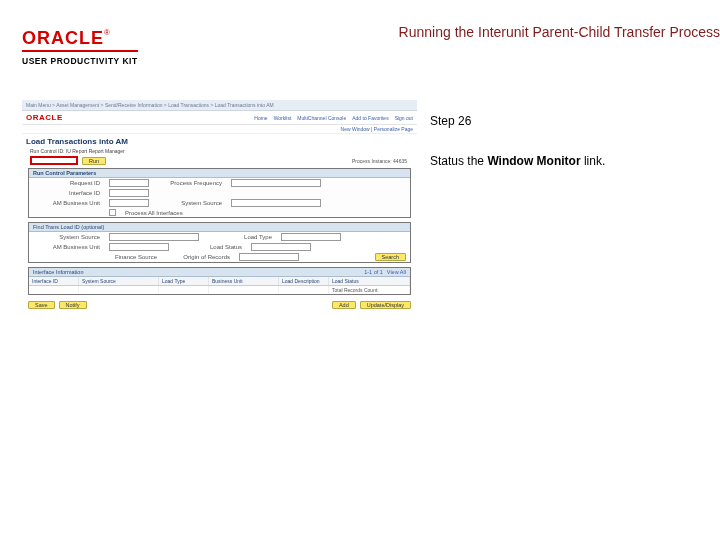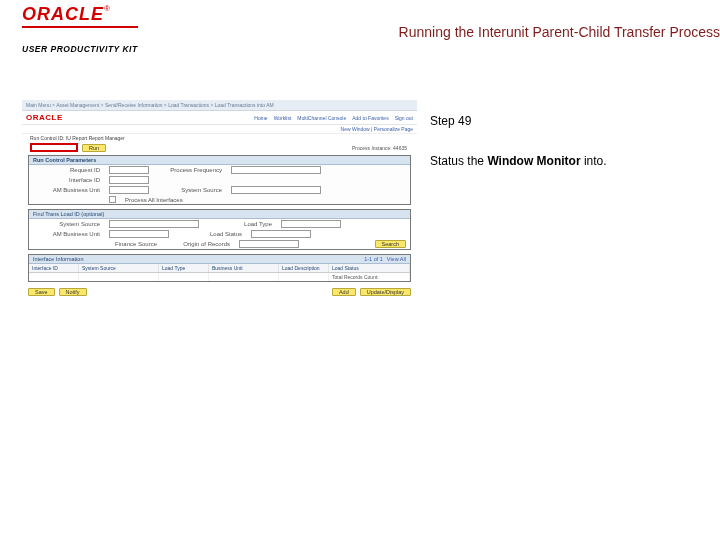--- a/index.html
+++ b/index.html
@@ -1,24 +1,24 @@
 <!DOCTYPE html>
 <html><head>
 <meta charset="utf-8">
 <style>
   * { box-sizing: border-box; margin: 0; padding: 0; }
   html, body { width: 720px; height: 540px; font-family: Arial, Helvetica, sans-serif; background: #fff; color: #000; }
   .page { position: relative; width: 720px; height: 540px; }
 
   
-  .logo-block { position: absolute; left: 22px; top: 4px; font-style: italic; }
+  .logo-block { position: absolute; left: 22px; top: 28px; }
   .logo-word { font-family: "Helvetica Neue", Arial, sans-serif; font-size: 18px; font-weight: 700; letter-spacing: 1px; color: #d40000; }
   .logo-reg { font-size: 8px; vertical-align: top; color: #d40000; }
   .logo-rule { height: 2px; background: #d40000; margin-top: 1px; }
-  .logo-sub { font-size: 8.5px; letter-spacing: 0.5px; color: #000; font-weight: 600; margin-top: 16px; }
+  .logo-sub { font-size: 8.5px; letter-spacing: 0.5px; color: #000; font-weight: 600; margin-top: 4px; }
 
   .title { position: absolute; left: 0; right: 0; top: 24px; text-align: right; font-size: 14px; color: #7f1d1d; }
 
   
   .step-line { position: absolute; left: 430px; top: 114px; font-size: 12px; }
   .instr-line { position: absolute; left: 430px; top: 154px; font-size: 12px; }
   .instr-line .b { font-weight: 700; }
 
   
   .shot { position: absolute; left: 22px; top: 100px; width: 395px; height: 200px; font-size: 6px; color: #555; }
@@ -74,39 +74,42 @@
 
 <div class="page">
   <div class="logo-block">
     <div><span class="logo-word">ORACLE</span><span class="logo-reg">®</span></div>
     <div class="logo-rule"></div>
     <div class="logo-sub">USER PRODUCTIVITY KIT</div>
   </div>
 
   <div class="title">Running the Interunit Parent-Child Transfer Process</div>
 
-  <div class="step-line">Step 49</div>
+  <div class="step-line">Step 26</div>
   <div class="instr-line">
-    <span>Status the </span><span class="b">Window Monitor</span><span> into.</span>
+    <span>Status the </span><span class="b">Window Monitor</span><span> link.</span>
   </div>
 
   <div class="shot">
     <div class="breadcrumb">Main Menu &gt; Asset Management &gt; Send/Receive Information &gt; Load Transactions &gt; Load Transactions into AM</div>
     <div class="topbar">
       <span class="mini-logo">ORACLE</span>
       <div class="navlinks">
         <span>Home</span>
         <span>Worklist</span>
         <span>MultiChannel Console</span>
         <span>Add to Favorites</span>
         <span>Sign out</span>
       </div>
     </div>
     <div class="subnav">New Window | Personalize Page</div>
 
+    <div class="hdr">
+      <div class="h">Load Transactions into AM</div>
+    </div>
     <div class="infoline">Run Control ID:  IU Report  Report Manager</div>
 
     <div class="runbar">
       <span class="redbox"></span>
       <span class="runbtn">Run</span>
     </div>
     <div class="procinst">Process Instance: 44635</div>
 
     <div class="panel">
       <div class="ph">Run Control Parameters</div>

